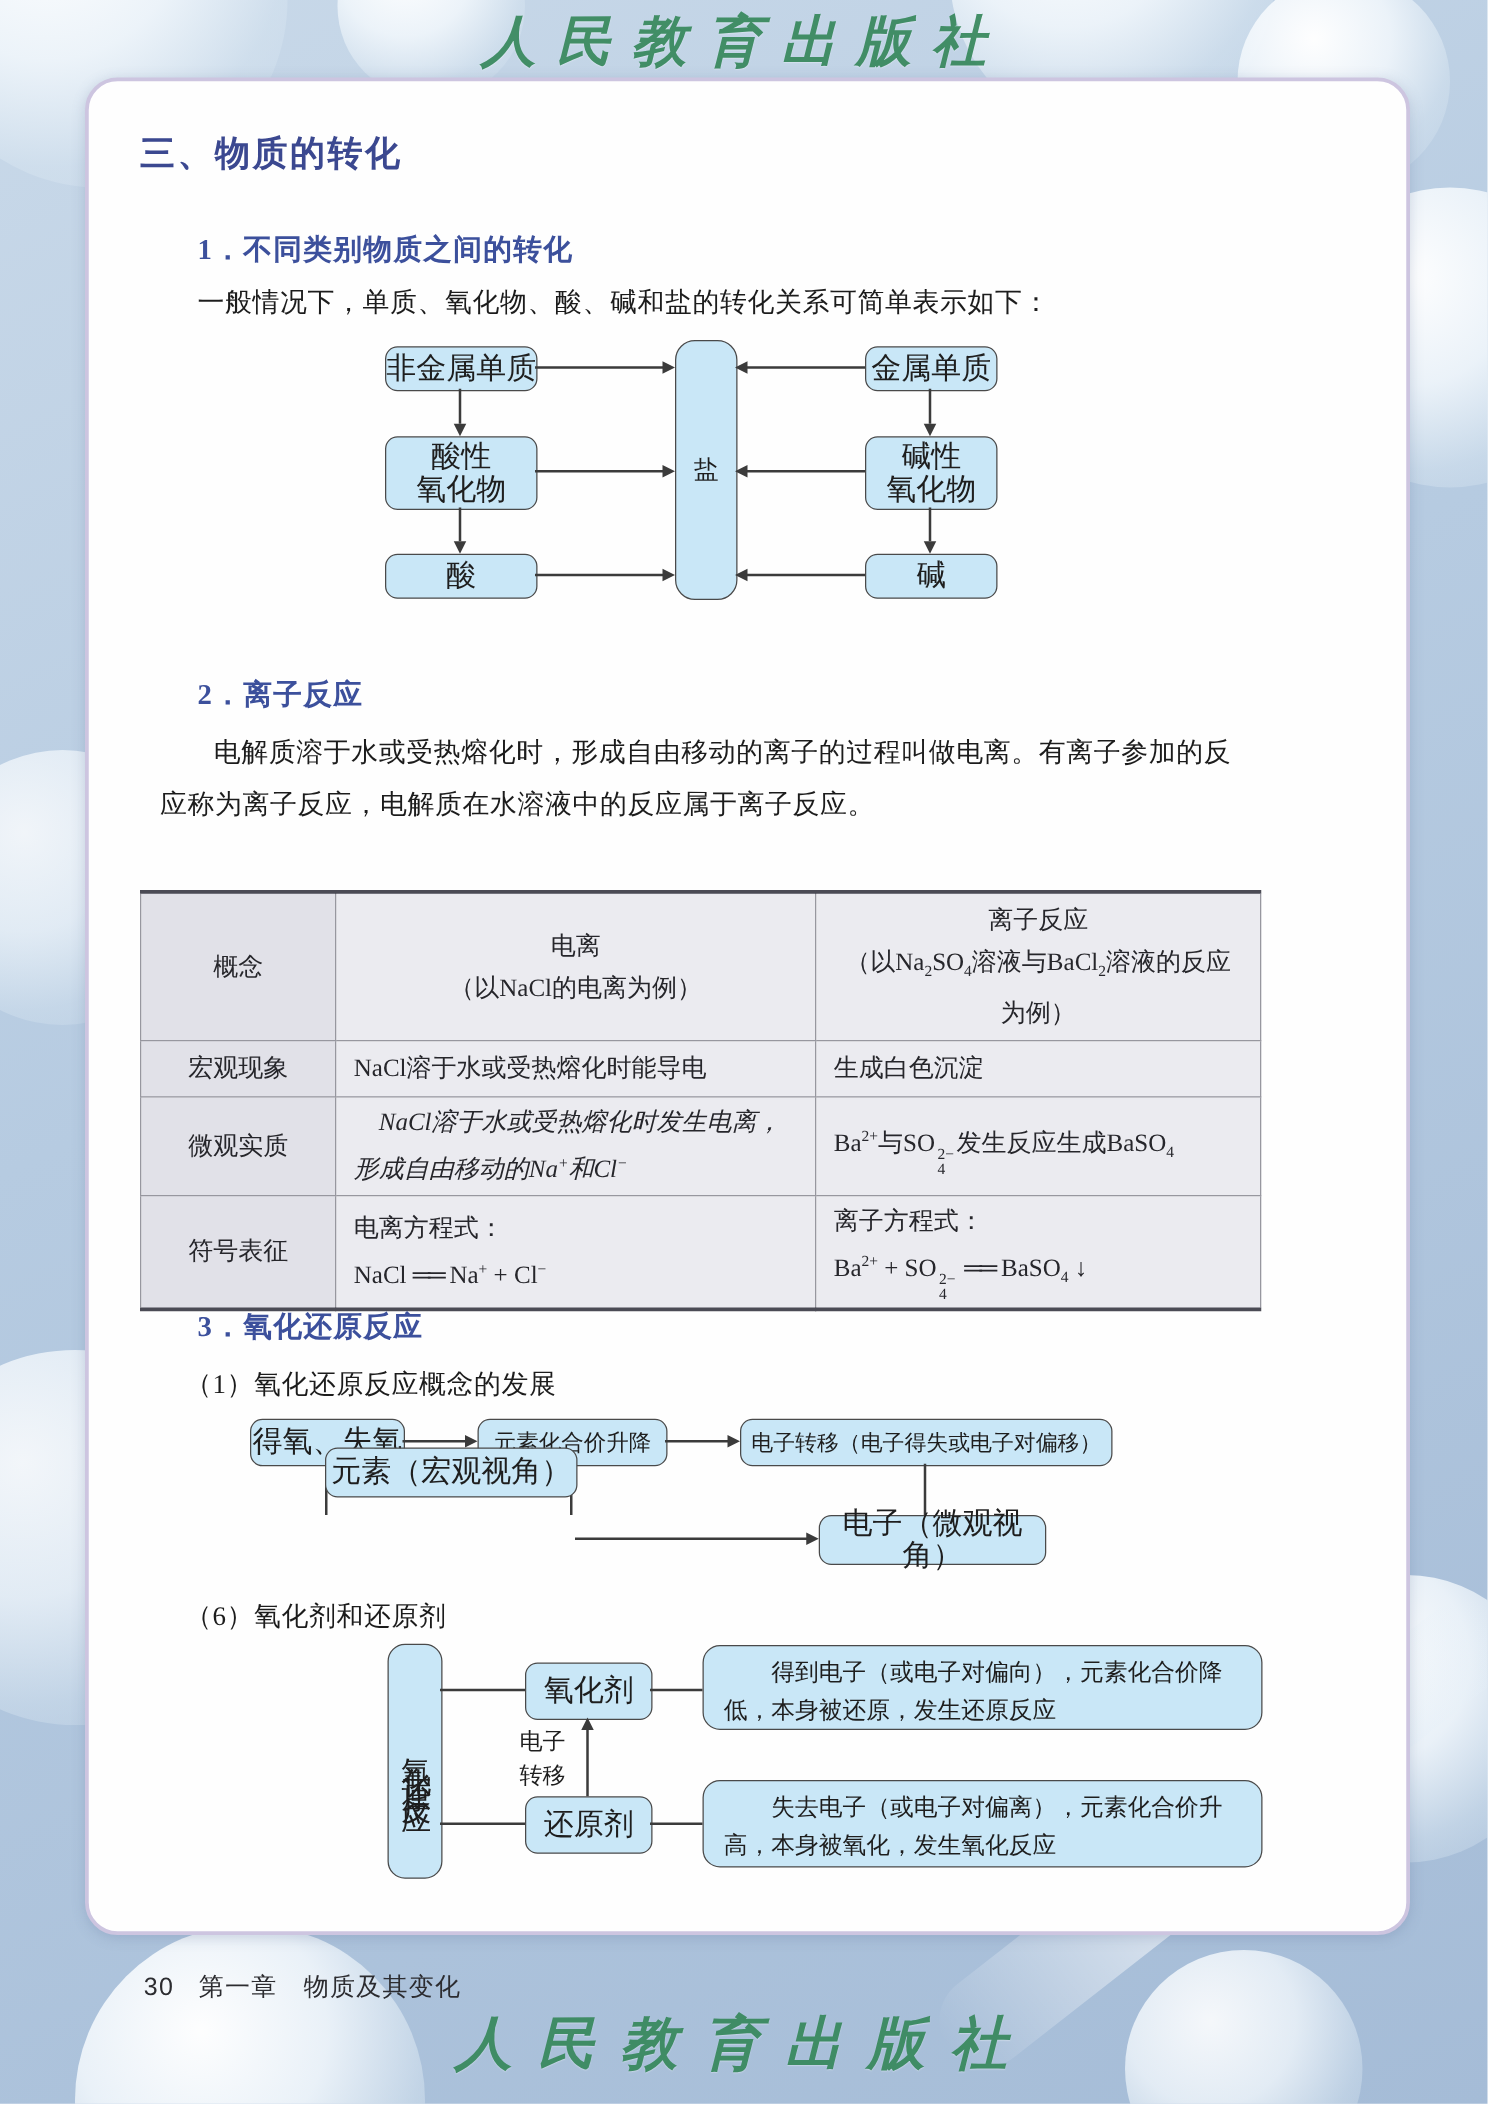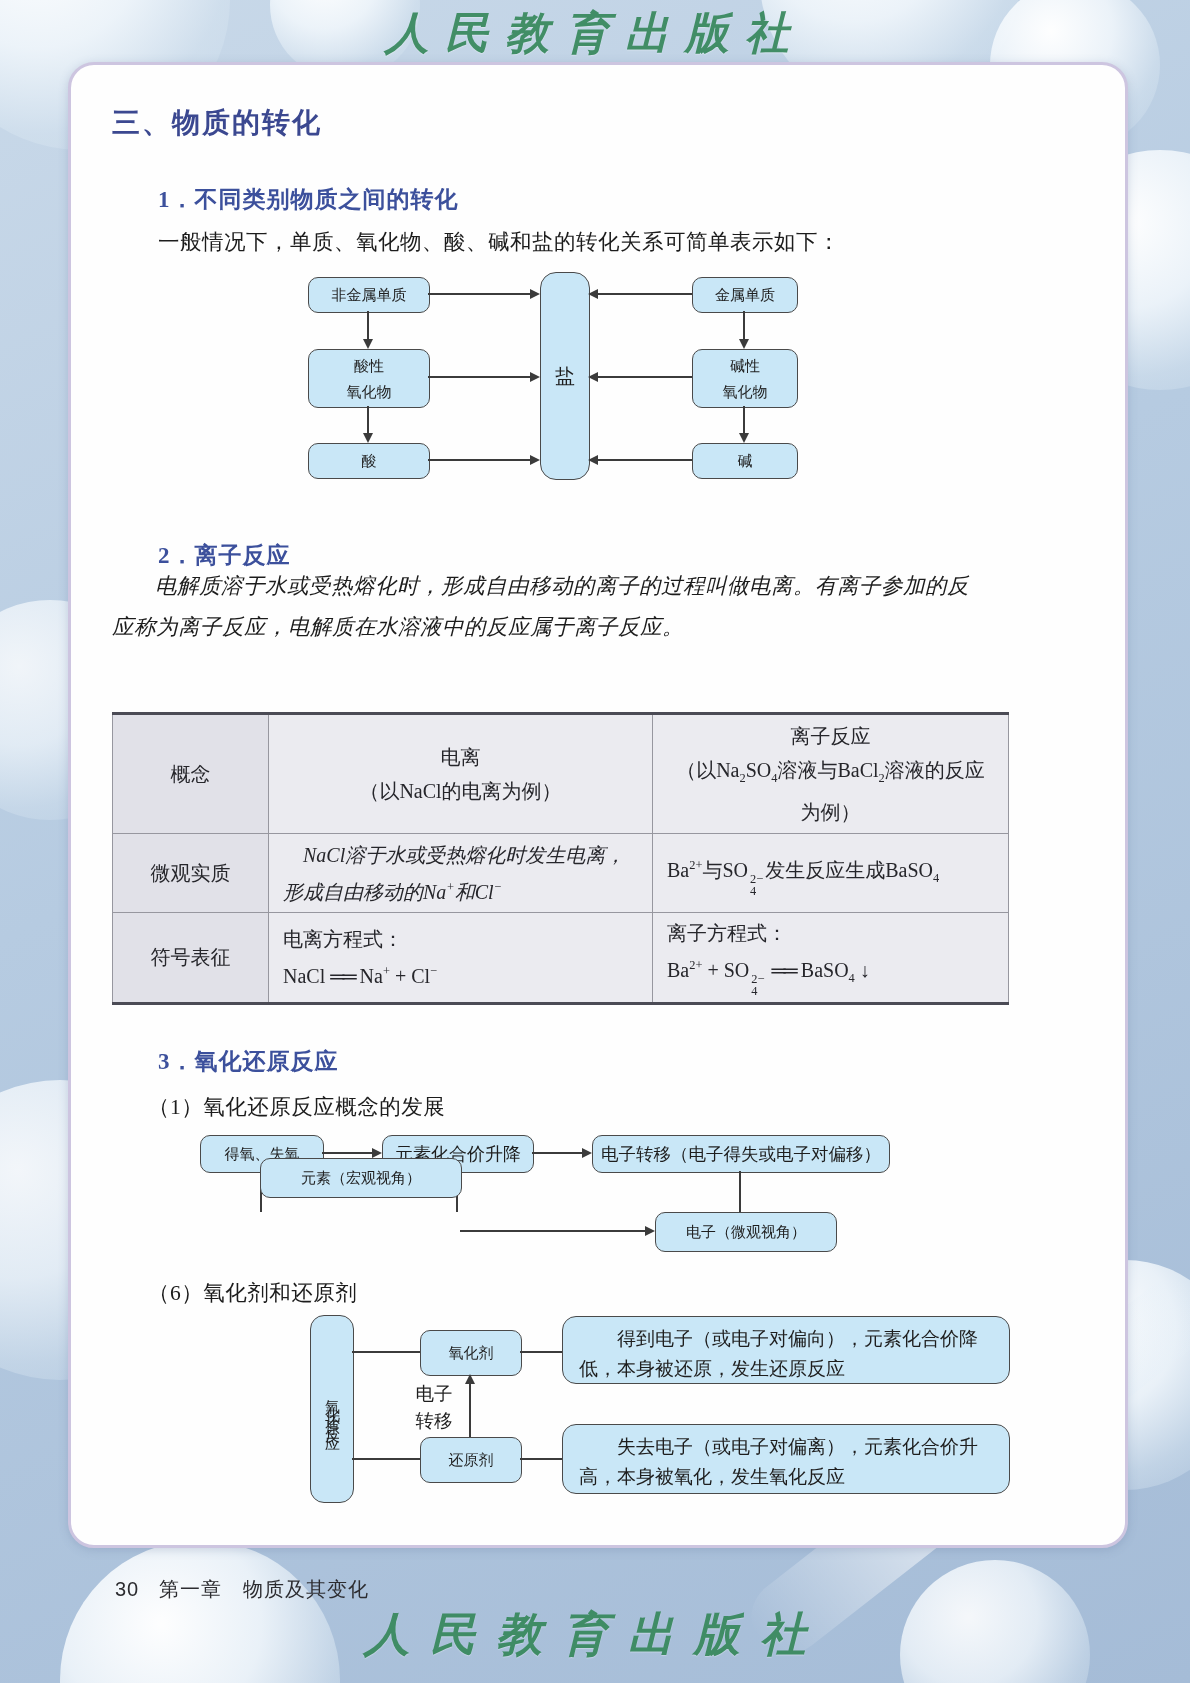--- a/index.html
+++ b/index.html
@@ -23,21 +23,21 @@
 
   .abs{position:absolute;}
   .page-title{left:112px;top:104px;font-size:28px;font-weight:bold;color:#3b4890;
         font-family:"Liberation Sans",sans-serif;letter-spacing:2px;}
   .sec-head{font-size:23px;font-weight:bold;color:#3c509c;letter-spacing:1px;}
   .body-text{font-size:21.5px;color:#1c1c1c;letter-spacing:0.5px;}
 
   
   .dbox{position:absolute;background:#c9e7f7;border:1.5px solid #4a4a4a;border-radius:10px;
         display:flex;align-items:center;justify-content:center;text-align:center;
-        font-size:15px;color:#1e1e1e;white-space:pre-line;line-height:26px;}
+        font-size:24px;color:#1e1e1e;white-space:pre-line;line-height:26px;}
   .salt{border-radius:16px;font-size:20px;}
   .h-line{position:absolute;height:2px;background:#3b3b3b;}
   .v-line{position:absolute;width:2px;background:#3b3b3b;}
   .arr-r{position:absolute;width:0;height:0;border-top:5px solid transparent;border-bottom:5px solid transparent;border-left:10px solid #3b3b3b;}
   .arr-l{position:absolute;width:0;height:0;border-top:5px solid transparent;border-bottom:5px solid transparent;border-right:10px solid #3b3b3b;}
   .arr-d{position:absolute;width:0;height:0;border-left:5px solid transparent;border-right:5px solid transparent;border-top:10px solid #3b3b3b;}
   .arr-u{position:absolute;width:0;height:0;border-left:5px solid transparent;border-right:5px solid transparent;border-bottom:10px solid #3b3b3b;}
 
   
   table.concept{position:absolute;left:112px;top:712px;width:896px;border-collapse:collapse;
@@ -112,40 +112,45 @@
   <div class="v-line" style="left:367px;top:311px;height:28px;"></div>
   <div class="arr-d" style="left:363px;top:339px;"></div>
   <div class="v-line" style="left:367px;top:406px;height:27px;"></div>
   <div class="arr-d" style="left:363px;top:433px;"></div>
   <div class="v-line" style="left:743px;top:311px;height:28px;"></div>
   <div class="arr-d" style="left:739px;top:339px;"></div>
   <div class="v-line" style="left:743px;top:406px;height:27px;"></div>
   <div class="arr-d" style="left:739px;top:433px;"></div>
 
   <div class="abs sec-head" style="left:158px;top:540px;">2．离子反应</div>
-  <p class="abs body-text" style="left:112px;top:566px;width:862px;text-indent:2em;line-height:41px;margin:0;font-style:italic;">电解质溶于水或受热熔化时，形成自由移动的离子的过程叫做电离。有离子参加的反应称为离子反应，电解质在水溶液中的反应属于离子反应。</p>
+  <p class="abs body-text" style="left:112px;top:566px;width:862px;text-indent:2em;line-height:41px;margin:16px;">电解质溶于水或受热熔化时，形成自由移动的离子的过程叫做电离。有离子参加的反应称为离子反应，电解质在水溶液中的反应属于离子反应。</p>
 
   <table class="concept">
     <colgroup>
         <col style="width:156px">
         <col style="width:384px">
         <col style="width:356px">
       </colgroup>
     <tbody>
         <tr class="hd" style="height:81px;">
       <td class="lbl">概念</td>
       <td>
         <span>电离</span><br>
         <span>（以NaCl的电离为例）</span>
       </td>
       <td>
         <span>离子反应</span><br>
         <span>（以Na<sub>2</sub>SO<sub>4</sub>溶液与BaCl<sub>2</sub>溶液的反应为例）</span>
       </td>
     </tr>
+    <tr style="height:45px;">
+      <td class="lbl">宏观现象</td>
+      <td>NaCl溶于水或受热熔化时能导电</td>
+      <td>生成白色沉淀</td>
+    </tr>
     <tr style="height:79px;">
       <td class="lbl">微观实质</td>
       <td style="text-indent:1em;font-style:italic;">NaCl溶于水或受热熔化时发生电离，形成自由移动的Na<sup>+</sup>和Cl<sup>−</sup></td>
       <td>Ba<sup>2+</sup>与SO<span class="stack">
               <span>2−</span>
               <span>4</span>
             </span>发生反应生成BaSO<sub>4</sub></td>
     </tr>
     <tr style="height:78px;">
       <td class="lbl">符号表征</td>

